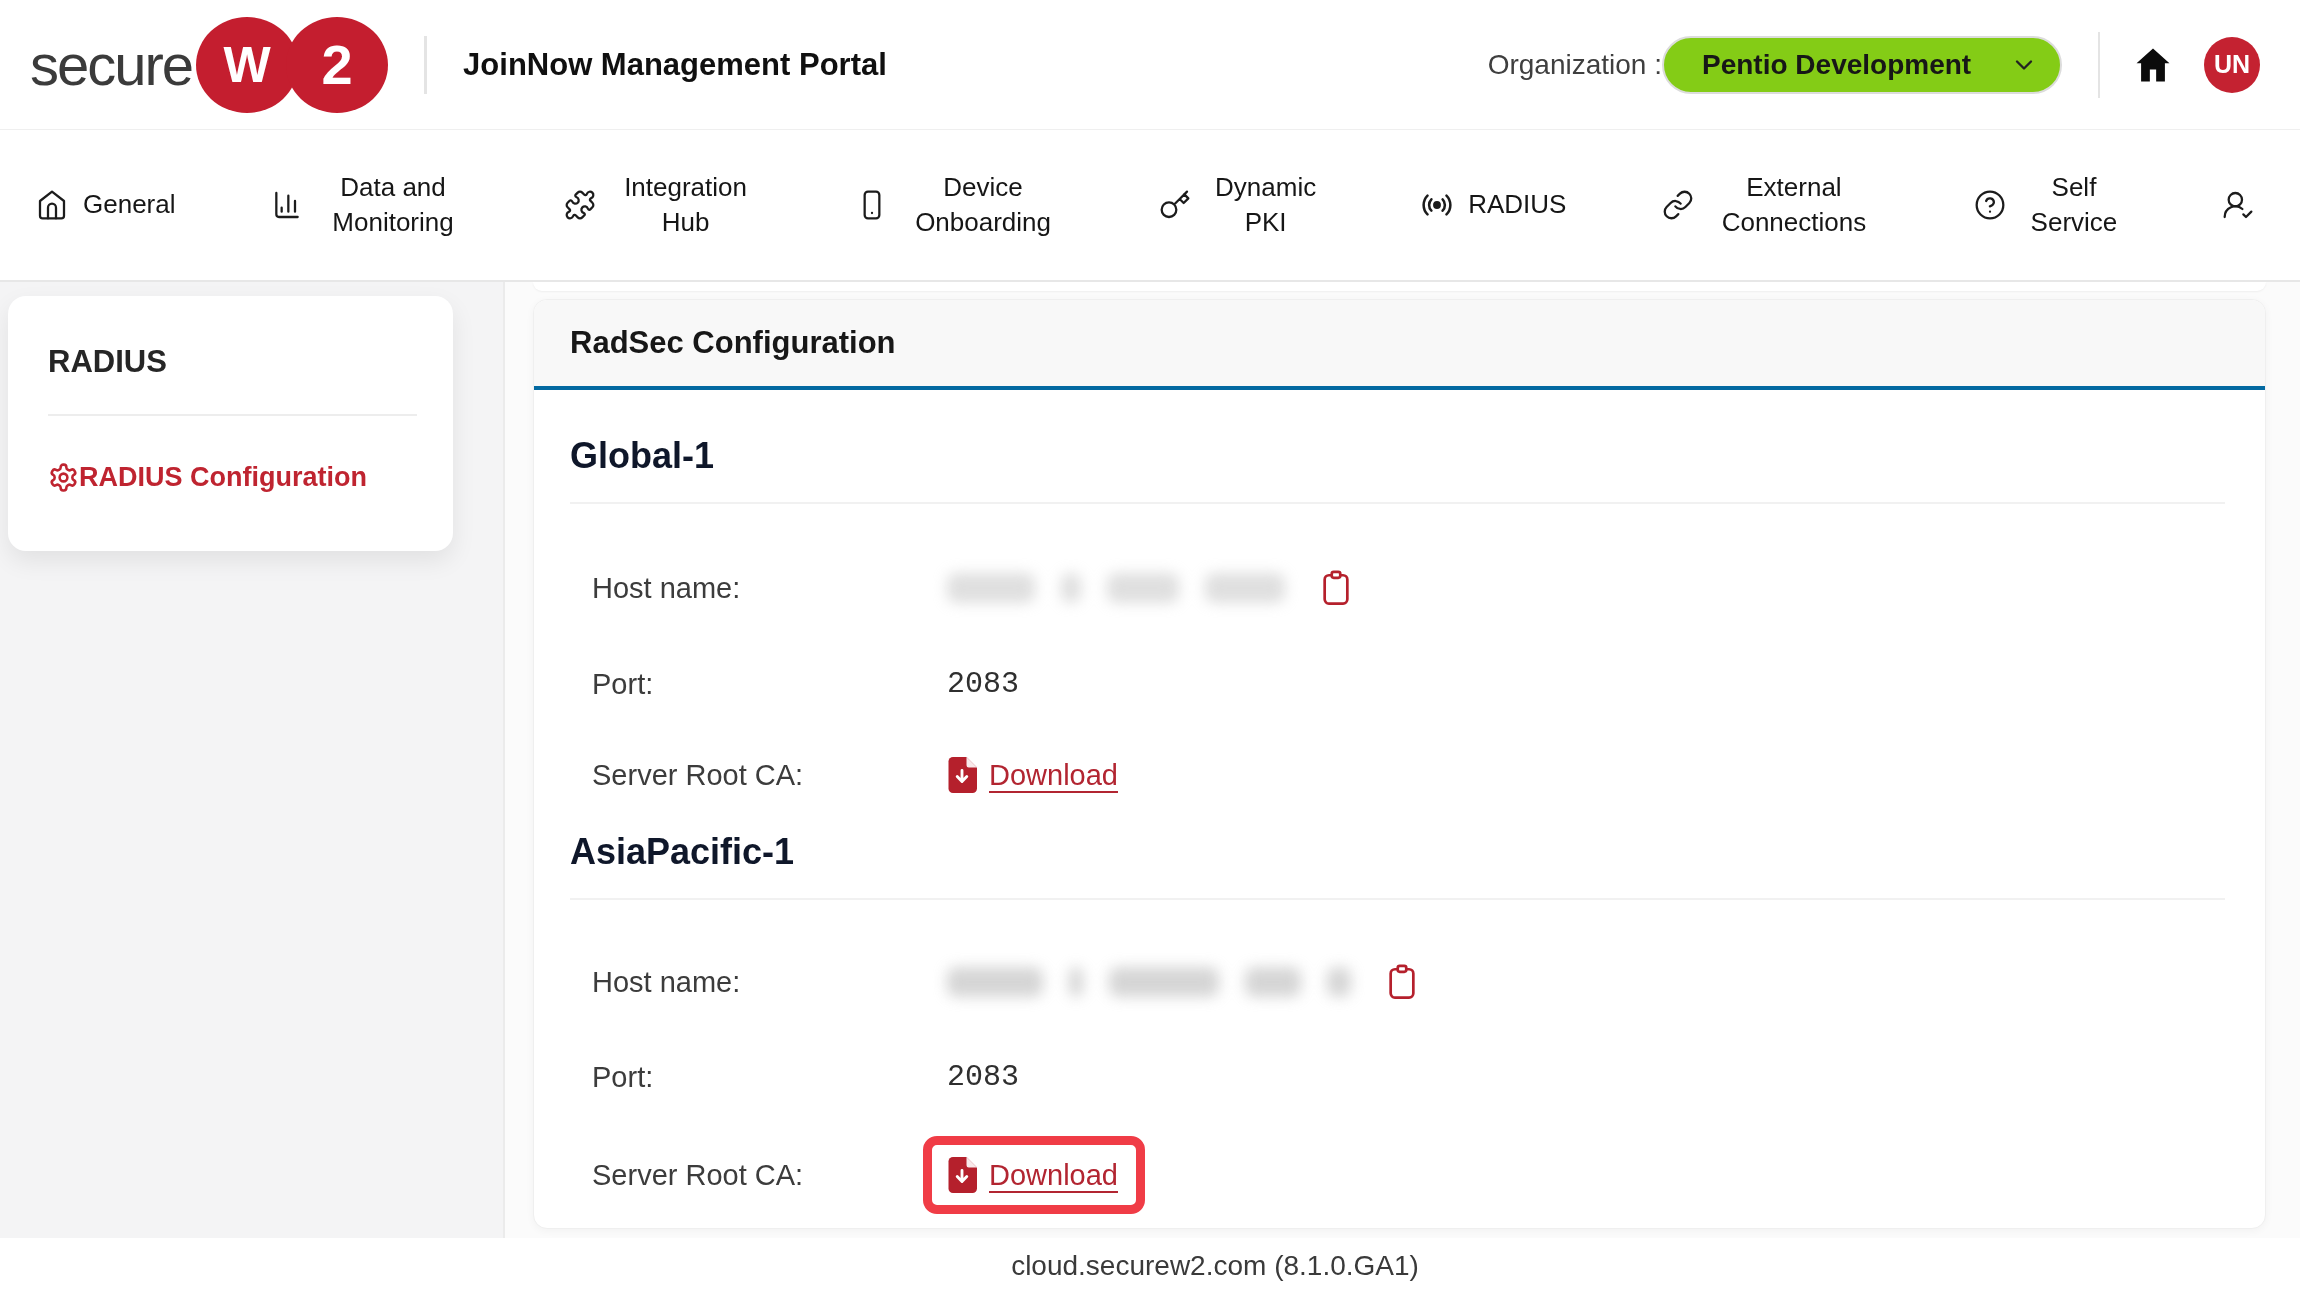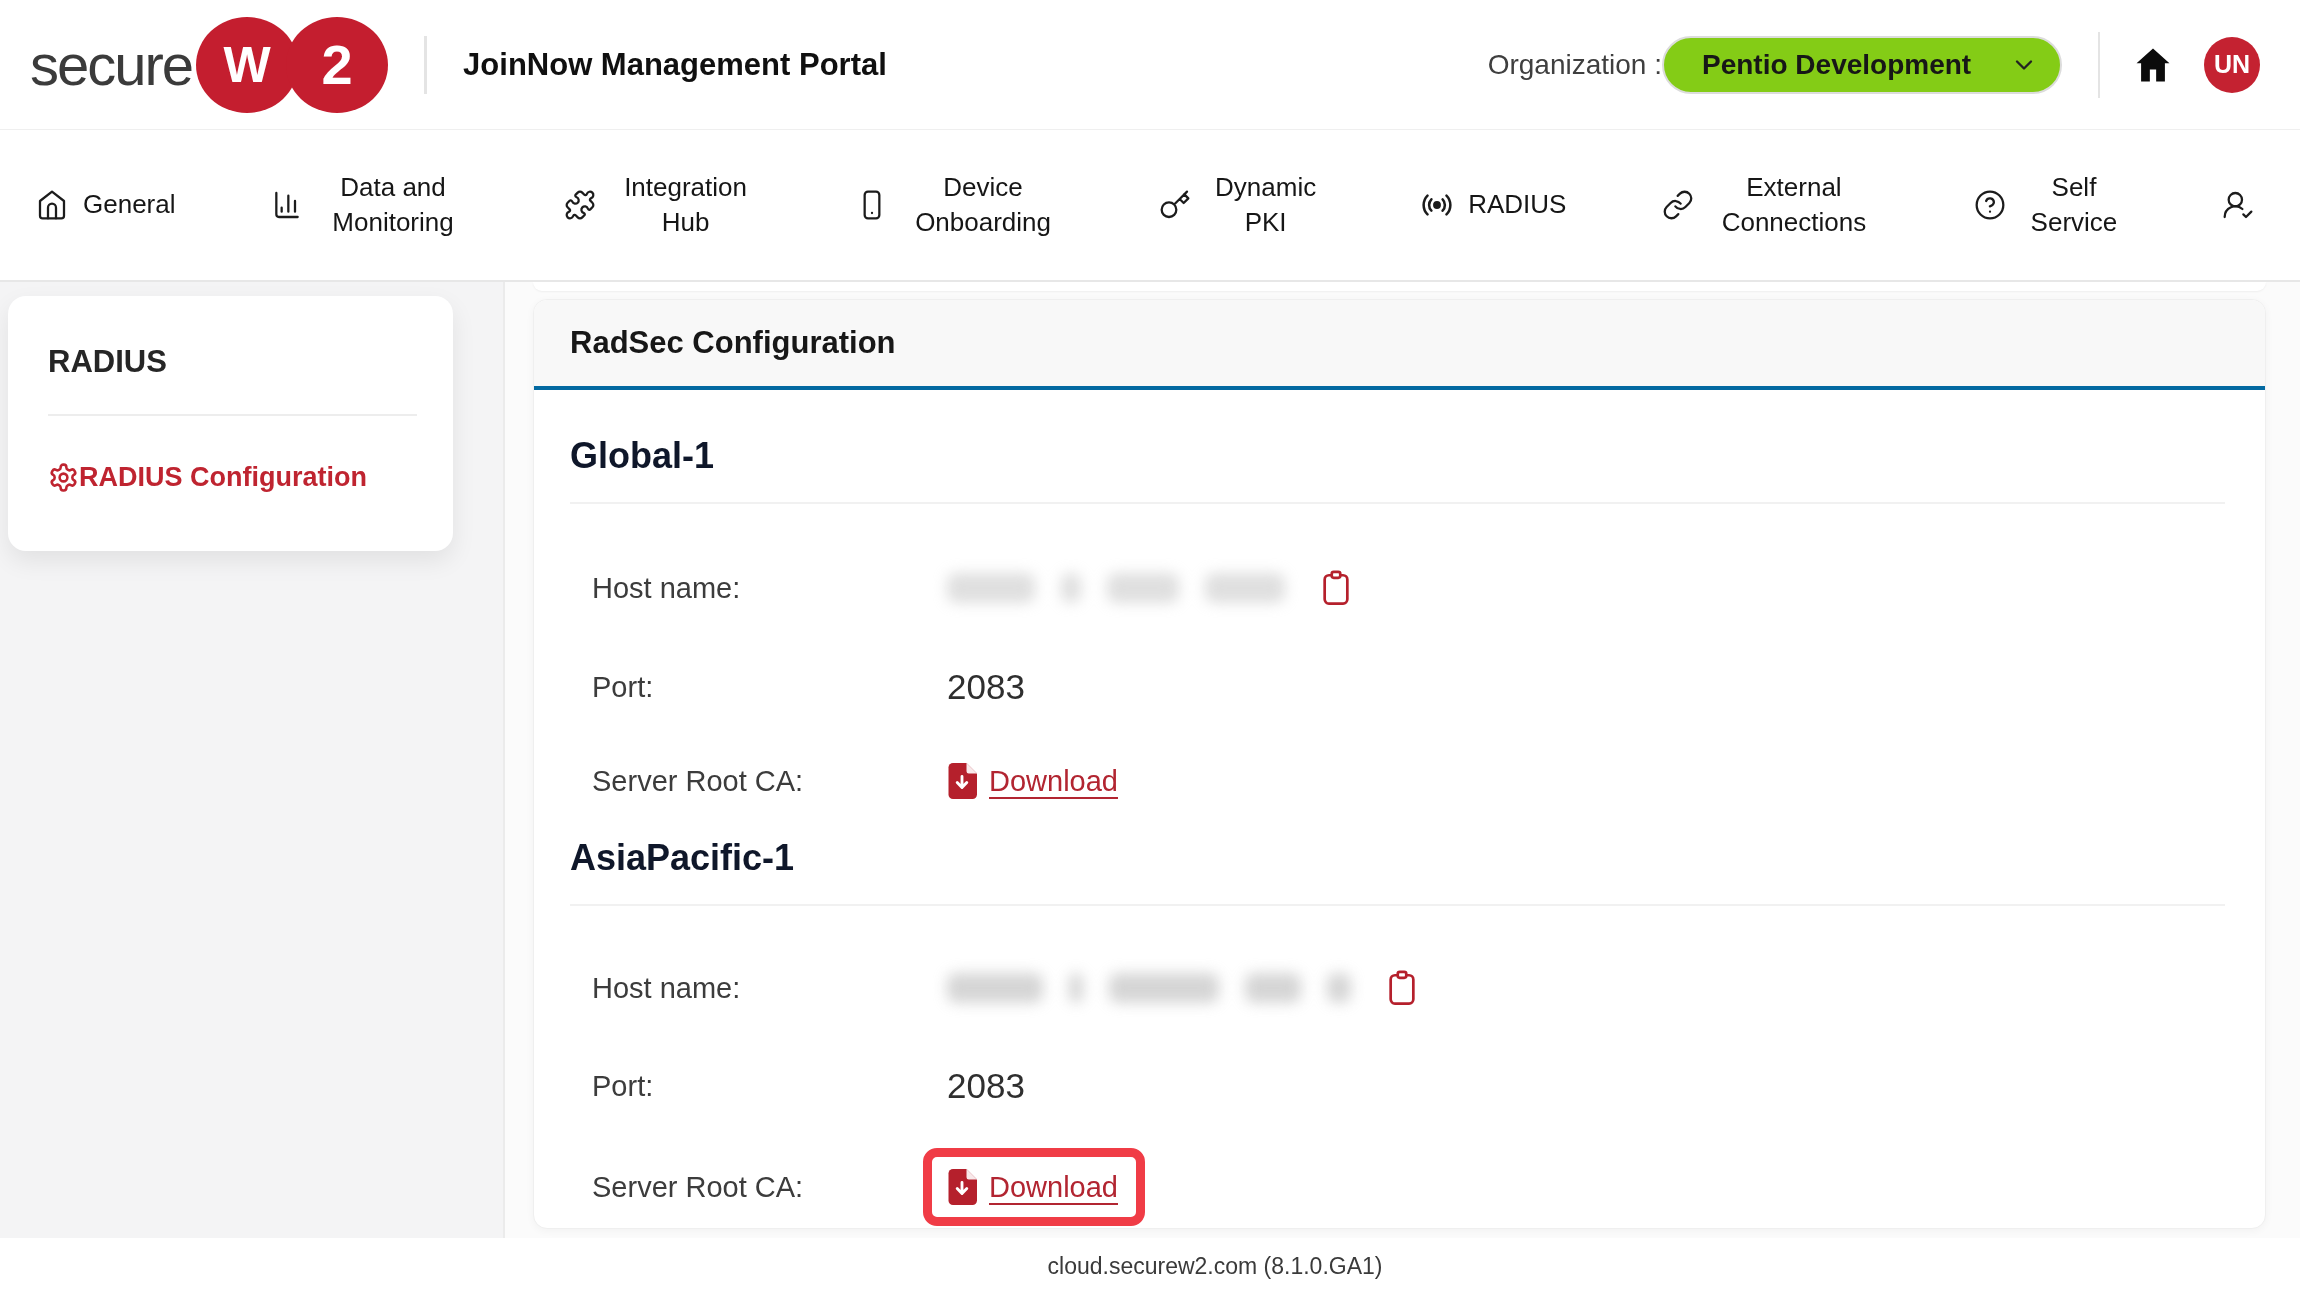--- a/index.html
+++ b/index.html
@@ -54,40 +54,40 @@
   .card-sliver { height:9px; background:#fff; border-radius:0 0 12px 12px; box-shadow:0 1px 2px rgba(0,0,0,.05); }
   .main-card { margin-top:8px; background:#fff; border-radius:14px; border:1px solid #efefef;
                box-shadow:0 2px 8px rgba(0,0,0,.04); height:930px; overflow:hidden; }
   .card-header { background:#f8f8f8; border-bottom:4px solid #0369a1; padding:25px 36px; }
   .card-title { font-size:31px; font-weight:700; color:#171717; }
   .card-body { padding:0 40px 0 36px; }
   .section-title { font-size:36px; font-weight:700; color:#0f172a; margin:45px 0 0; }
   .section-divider { border:none; border-top:2px solid #f1f1f1; margin:25px 0 0; }
   .row { display:flex; align-items:center; margin-left:22px; }
   .row-label { width:355px; flex:0 0 355px; font-size:29px; color:#3c3c3c; }
-  .row-value { font-size:35px; color:#2f2f2f; }
+  .row-value { font-size:30px; color:#2f2f2f;font-family:Liberation Mono, monospace; }
   .mt-host1 { margin-top:62px; } .mt-port1 { margin-top:57px; } .mt-ca1 { margin-top:56px; }
   .mt-sec2  { margin-top:38px; } .mt-host2 { margin-top:60px; } .mt-port2 { margin-top:56px; }
   .mt-ca2   { margin-top:42px; }
 
   .redacted { display:flex; align-items:center; gap:26px; height:44px; filter:blur(7px); opacity:.5; }
   .blob { height:30px; border-radius:9px; background:#bfbfbf; }
   .redacted.darker { opacity:.65; }
   .copy-btn { margin-left:34px; display:flex; cursor:pointer; }
 
   .dl-link { display:inline-flex; align-items:center; gap:12px; cursor:pointer; text-decoration:none; }
   .dl-text { font-size:29px; color:#b22531; text-decoration:underline; text-underline-offset:6px; }
 
   .hl-box { display:inline-flex; align-items:center; border:9px solid #f03c46; border-radius:14px;
             padding:12px 18px 12px 15px; background:#fff; margin-left:-24px; }
 
   
   .footer { height:56px; flex:0 0 56px; background:#fff; display:flex; align-items:center; justify-content:center;
             padding-left:130px; }
-  .footer-text { font-size:23px; color:#3a3a3a; }
+  .footer-text { font-size:28px; color:#3a3a3a; }
 
   svg { display:block; }
 </style>
 </head>
 <body>
 
 <div class="page">
 
   <header class="topbar">
     <div class="brand">

